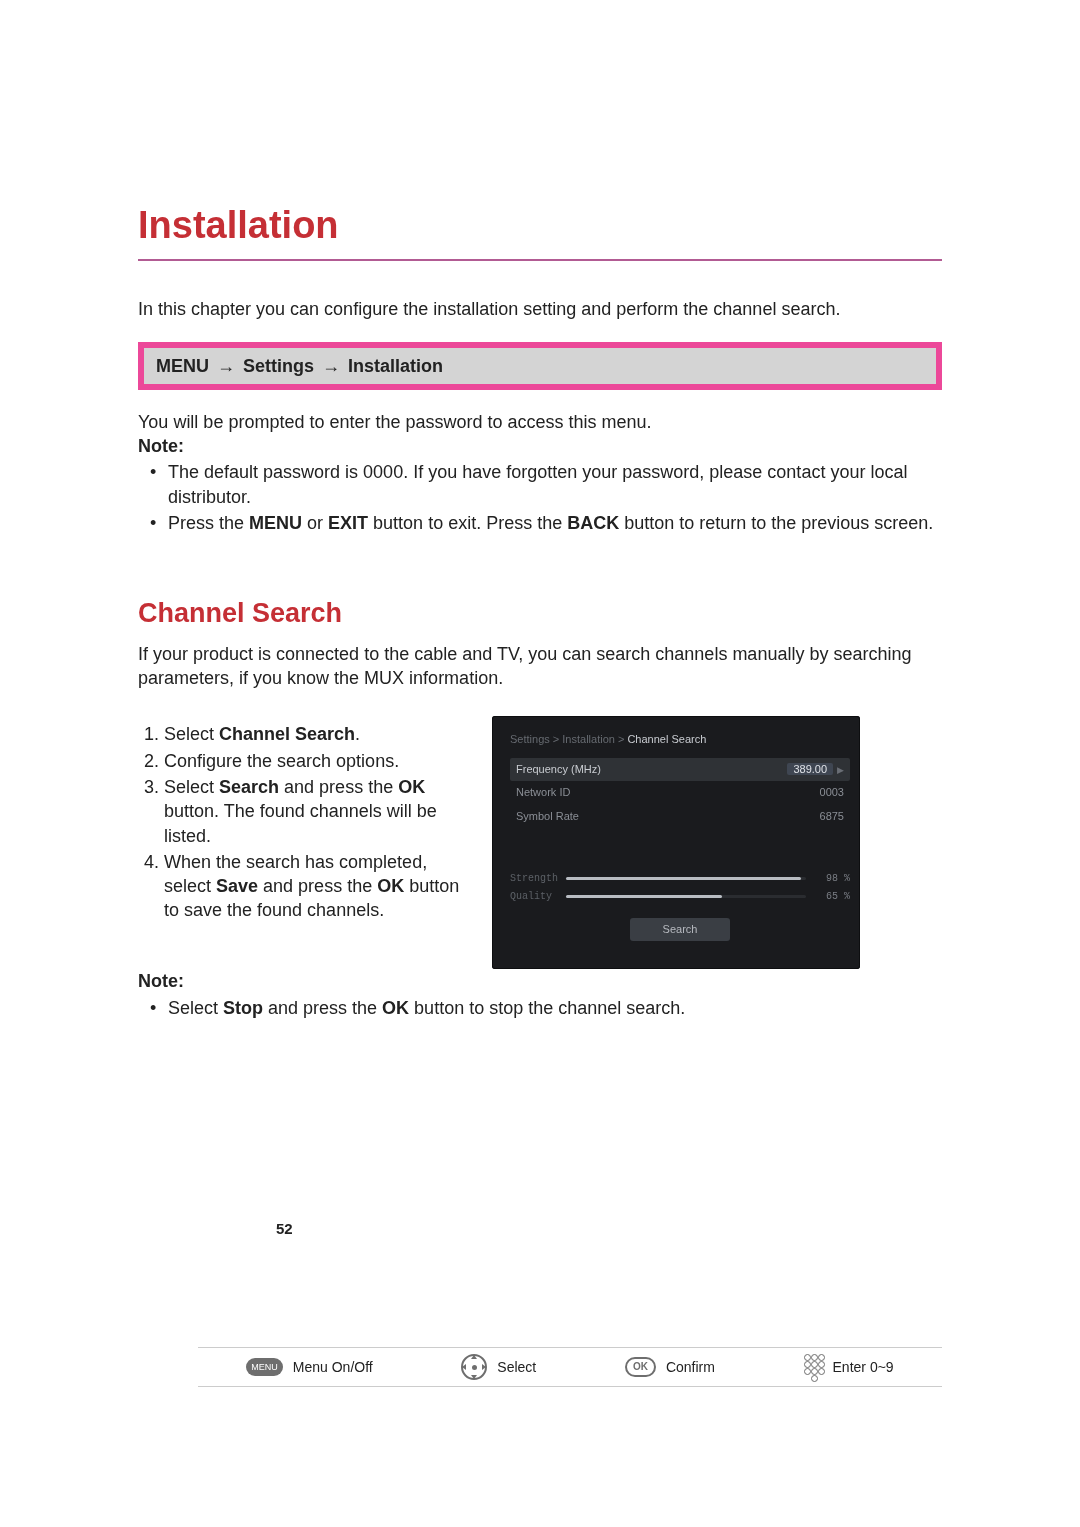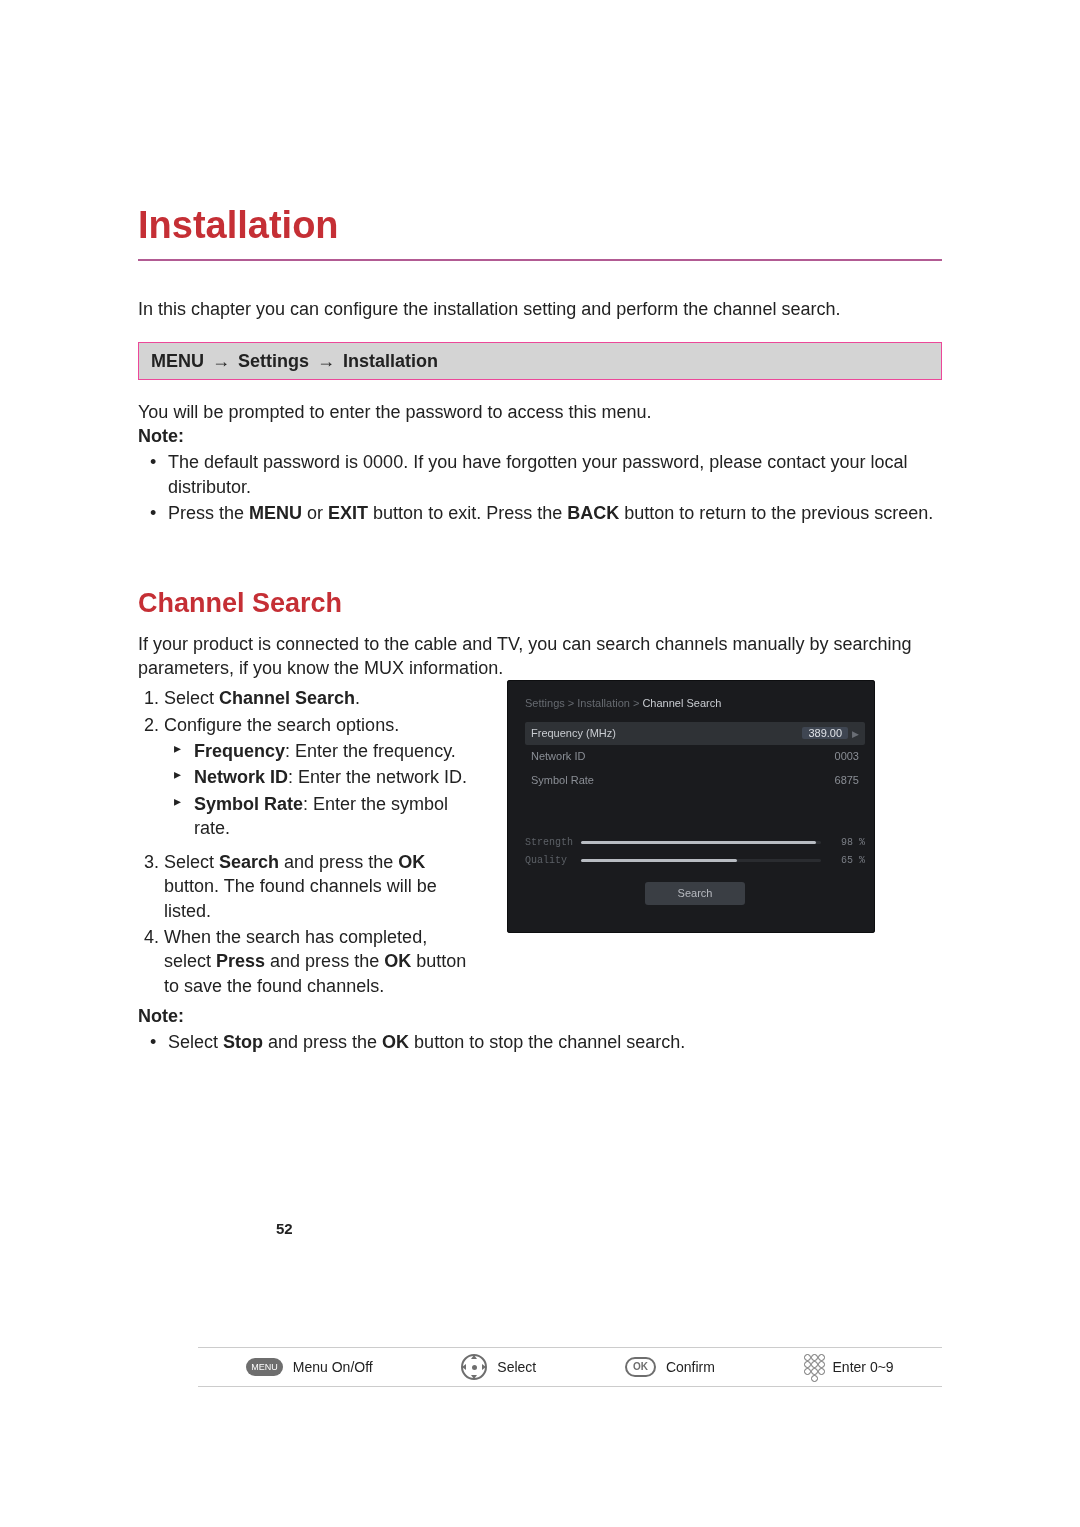--- a/index.html
+++ b/index.html
@@ -27,21 +27,21 @@
     margin: 0 0 8px 0;
   }
   hr.title-rule {
     border: none;
     border-top: 2px solid #b25b93;
     margin: 0 0 36px 0;
   }
   .intro { margin-bottom: 20px; }
   .menupath {
     background: #d4d4d4;
-    border: 1px solid #ec4899;
+    border: 6px solid #ec4899;
     padding: 6px 12px;
     margin: 10px 0 20px 0;
     font-weight: 700;
   }
   .arrow { font-weight: 400; padding: 0 3px; }
   .note-label { font-weight: 700; }
   ul.note-list, ul.sublist, ul.note-list2 {
     margin: 2px 0 10px 14px;
     padding: 0 0 0 16px;
     list-style: none;
@@ -64,21 +64,22 @@
   }
   .section-title {
     font-size: 27px;
     font-weight: 700;
     color: #c52f35;
     margin: 60px 0 10px 0;
   }
   .two-col {
     display: flex;
     align-items: flex-start;
-    gap: 39px;
+    gap: 24px;
+    margin-top: 26px;
   }
   .steps-col { flex: 1 1 auto; max-width: 330px; }
   ol.steps {
     margin: 6px 0;
     padding-left: 26px;
   }
   ol.steps > li { margin-bottom: 2px; }
   .b { font-weight: 700; }
 
   
@@ -254,31 +255,26 @@
   <div>If your product is connected to the cable and TV, you can search channels manually by searching parameters, if you know the MUX information.</div>
 
   <div class="two-col">
     <div class="steps-col">
       <ol class="steps">
         <li>
           <span>Select </span><span class="b">Channel Search</span><span>.</span>
         </li>
         <li>
           <span>Configure the search options.</span>
-          <ul class="sublist">
-            <li><span class="b">Frequency</span><span>: Enter the frequency.</span></li>
-            <li><span class="b">Network ID</span><span>: Enter the network ID.</span></li>
-            <li><span class="b">Symbol Rate</span><span>: Enter the symbol rate.</span></li>
-          </ul>
         </li>
         <li>
           <span>Select </span><span class="b">Search</span><span> and press the </span><span class="b">OK</span><span> button. The found channels will be listed.</span>
         </li>
         <li>
-          <span>When the search has completed, select </span><span class="b">Press</span><span> and press the </span><span class="b">OK</span><span> button to save the found channels.</span>
+          <span>When the search has completed, select </span><span class="b">Save</span><span> and press the </span><span class="b">OK</span><span> button to save the found channels.</span>
         </li>
       </ol>
     </div>
 
     <div class="tv">
       <div class="tv-breadcrumb">
         <span>Settings &gt; Installation &gt;</span>
         <span class="current">Channel Search</span>
       </div>
       <div class="tv-row selected">

